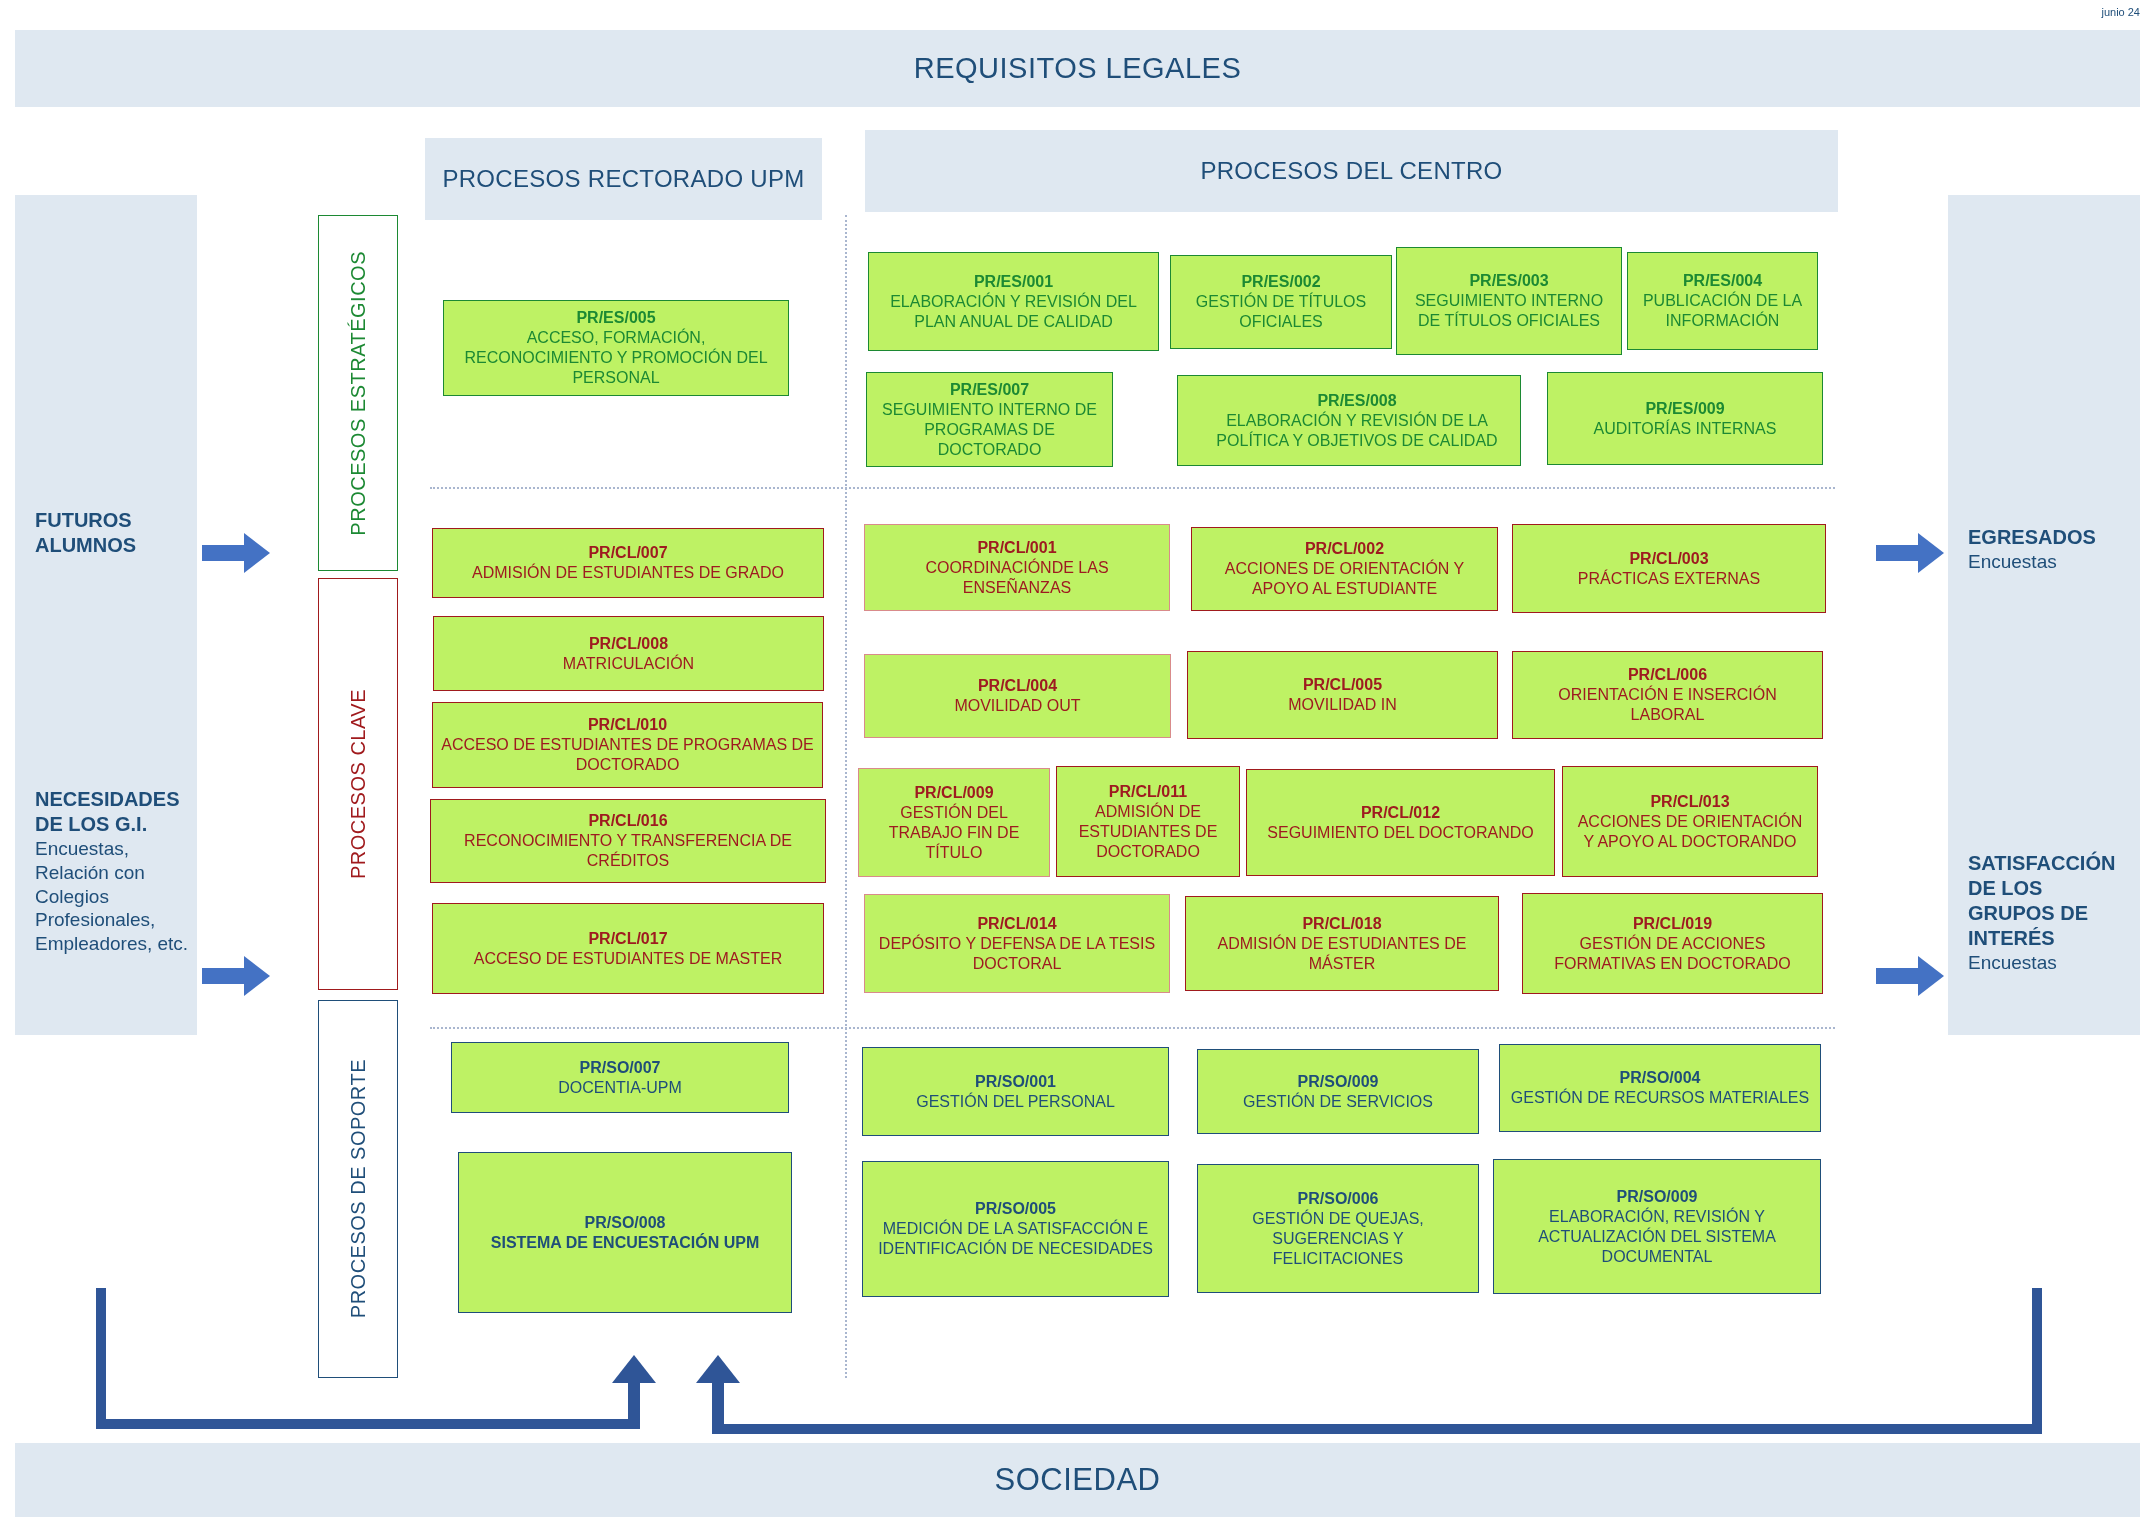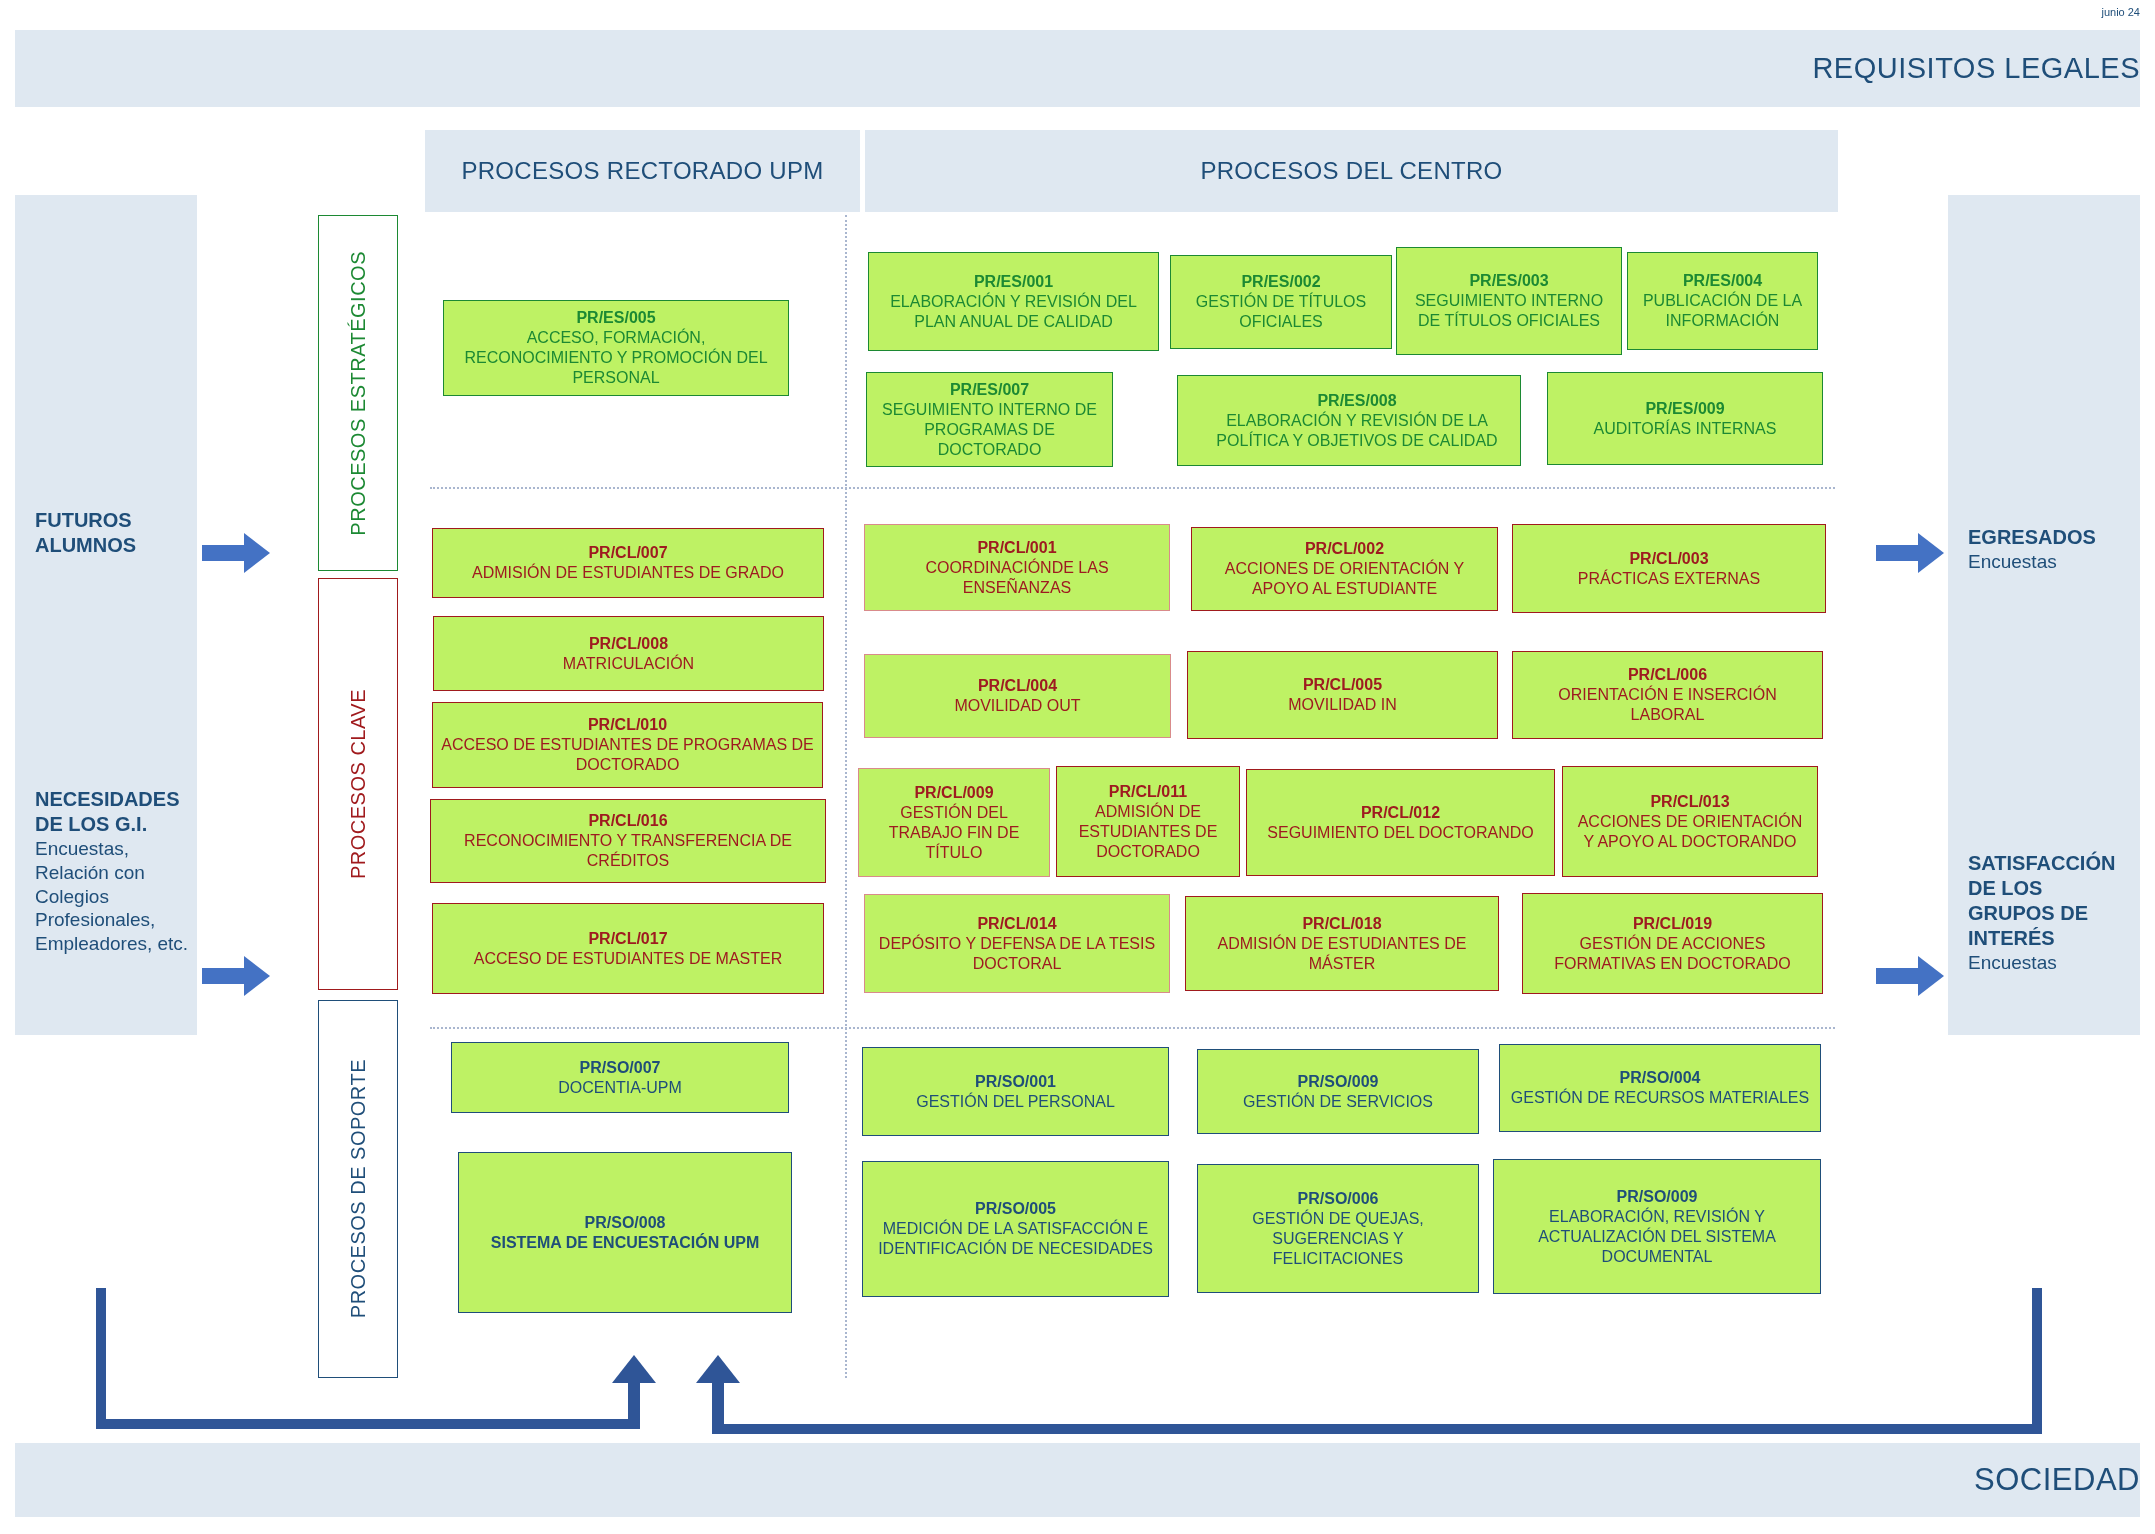--- a/index.html
+++ b/index.html
@@ -1,18 +1,18 @@
 <!DOCTYPE html>
 <html><head>
 <meta charset="utf-8">
 <style>
   html,body{margin:0;padding:0;background:#fff;font-family:"Liberation Sans",sans-serif;}
   .page{position:relative;width:2155px;height:1534px;background:#fff;overflow:hidden;}
   .abs{position:absolute;box-sizing:border-box;}
-  .banner{background:#dfe8f1;color:#1f4e79;display:flex;align-items:center;justify-content:flex-end;
+  .banner{background:#dfe8f1;color:#1f4e79;display:flex;align-items:center;justify-content:center;
           letter-spacing:.5px;}
   .banner.top{font-size:29px;}
   .banner.bottom{font-size:31px;}
   .colhead{background:#dfe8f1;color:#1f4e79;display:flex;align-items:center;justify-content:center;
            font-size:24px;letter-spacing:.3px;}
   .date{color:#1f4e79;font-size:11px;text-align:right;}
   .panel{background:#dfe8f1;}
   .panel .blk{position:absolute;left:20px;right:6px;color:#1f4e79;font-size:19px;line-height:1.25;}
   .panel .blk b{font-size:20px;}
   .lane{background:#fff;display:flex;align-items:center;justify-content:center;}
@@ -44,21 +44,21 @@
 <body>
 
 <div class="page">
 
   <div class="abs date" style="left:1900px;top:6px;width:240px;">junio 24</div>
 
   <div class="abs banner top" style="left:15px;top:30px;width:2125px;height:77px;">
     <span>REQUISITOS LEGALES</span>
   </div>
 
-  <div class="abs colhead" style="left:425px;top:130px;width:435px;height:82px;">
+  <div class="abs colhead" style="left:425px;top:138px;width:397px;height:82px;">
     <span>PROCESOS RECTORADO UPM</span>
   </div>
   <div class="abs colhead" style="left:865px;top:130px;width:973px;height:82px;">
     <span>PROCESOS DEL CENTRO</span>
   </div>
 
   <div class="abs panel" style="left:15px;top:195px;width:182px;height:840px;">
     <div class="blk" style="top:313px;">
       <b>FUTUROS ALUMNOS</b>
     </div>

